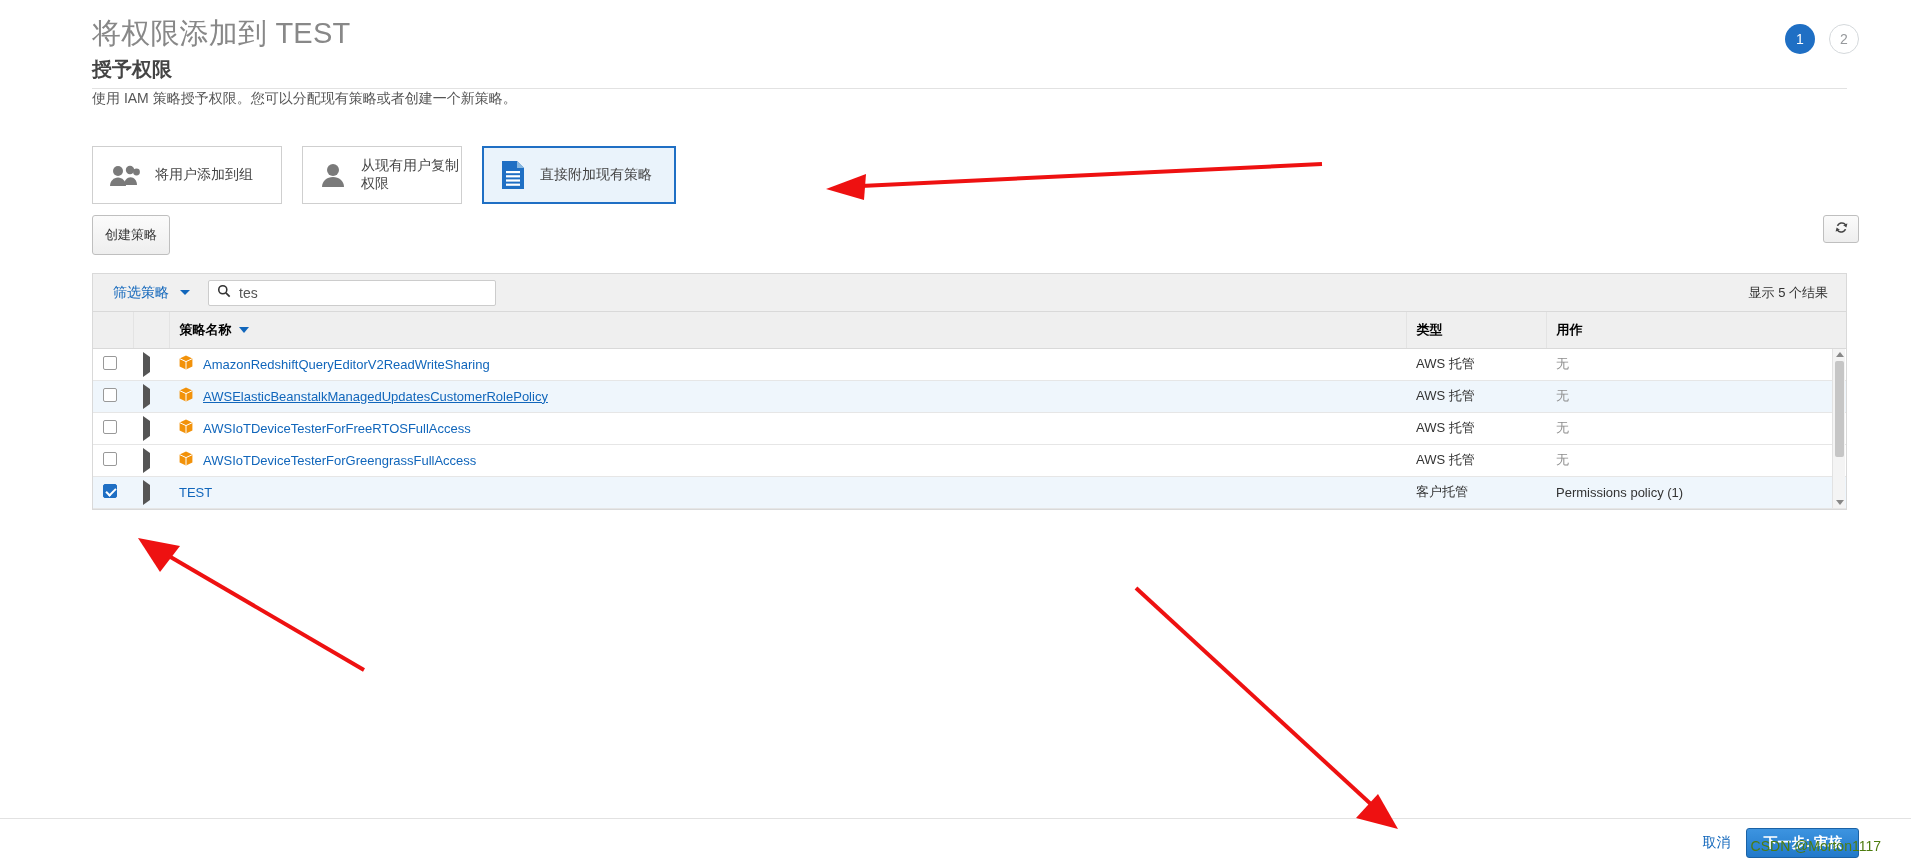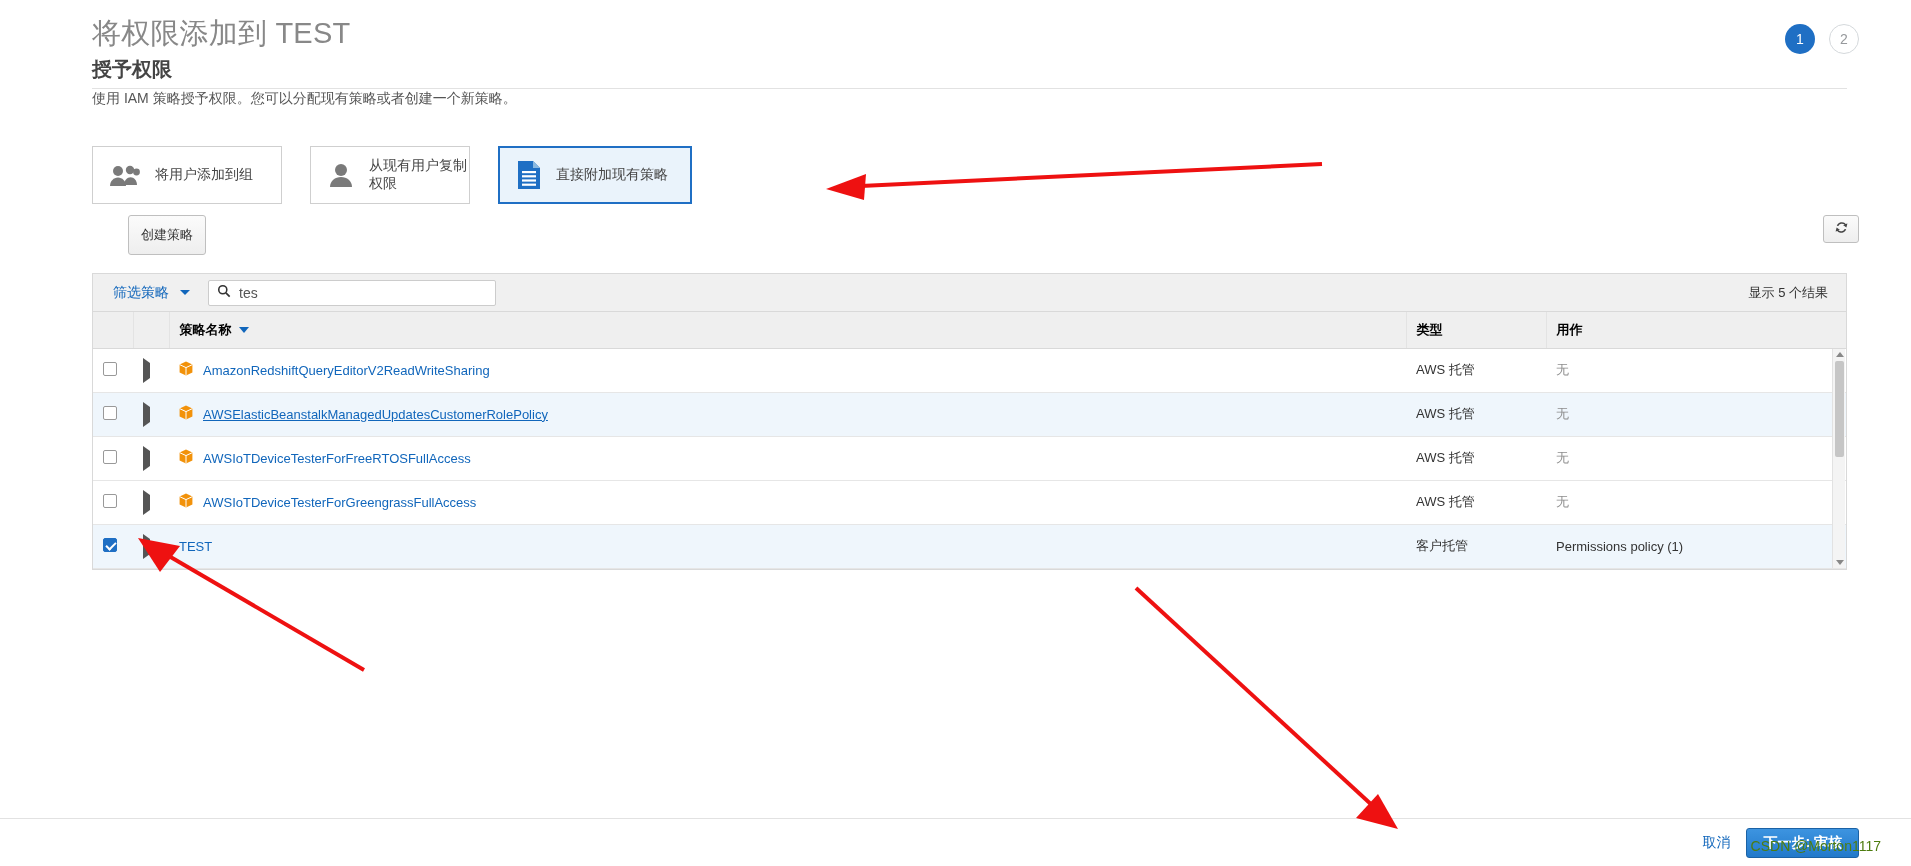--- a/index.html
+++ b/index.html
@@ -33,21 +33,21 @@
   .hrule {
     position: absolute; left: 92px; top: 88px; width: 1755px;
     border-top: 1px solid #e2e2e2;
   }
   .section-desc {
     position: absolute; left: 92px; top: 90px;
     font-size: 14px; color: #555555;
   }
 
   
-  .cards { position: absolute; left: 92px; top: 146px; display: flex; gap: 28px; }
+  .cards { position: absolute; left: 92px; top: 146px; display: flex; gap: 20px; }
   .card {
     width: 190px; height: 58px;
     border: 1px solid #cfcfcf; background: #ffffff;
     display: flex; align-items: center; padding-left: 16px; gap: 14px;
     cursor: pointer;
   }
   .card.wide { width: 160px; }
   .card.selected {
     border: 2px solid #1f6fc4; background: #eaf3fb;
     width: 194px;
@@ -57,21 +57,21 @@
 
   
   .btn {
     display: inline-flex; align-items: center; justify-content: center;
     font-size: 13px; cursor: pointer; border-radius: 3px;
   }
   .btn-std {
     position: absolute; left: 92px; top: 215px;
     height: 40px; padding: 17px 12px;
     background: linear-gradient(#fbfbfb,#eeeeee);
-    border: 1px solid #bfbfbf; color: #333333; margin-left: 36px;
+    border: 1px solid #bfbfbf; color: #333333;
   }
   .btn-refresh {
     position: absolute; right: 52px; top: 215px;
     width: 36px; height: 28px;
     background: linear-gradient(#fbfbfb,#eeeeee);
     border: 1px solid #bfbfbf; color: #444;
   }
 
   
   .filterbar {
@@ -125,21 +125,21 @@
   .col-type { width: 140px; }
   .col-used { width: 300px; }
   .th-sort { display: inline-flex; align-items: center; gap: 7px; }
   .caret-sort {
     width: 0; height: 0;
     border-left: 5px solid transparent; border-right: 5px solid transparent;
     border-top: 6px solid #1166bb;
   }
 
   tbody td {
-    height: 44px; font-size: 13px; color: #333;
+    height: 32px; font-size: 13px; color: #333;
     border-bottom: 1px solid #e6e6e6;
     padding: 0 10px; vertical-align: middle;
   }
   tbody tr.hl td { background: #eff6fc; }
   tbody tr.sel td { background: #eff6fc; }
   .cell-name { display: flex; align-items: center; gap: 10px; }
   .policy-link { color: #1166bb; text-decoration: none; cursor: pointer; }
   .policy-link.underline { text-decoration: underline; }
   .chk {
     width: 14px; height: 14px; border: 1px solid #999; background: #fff;

